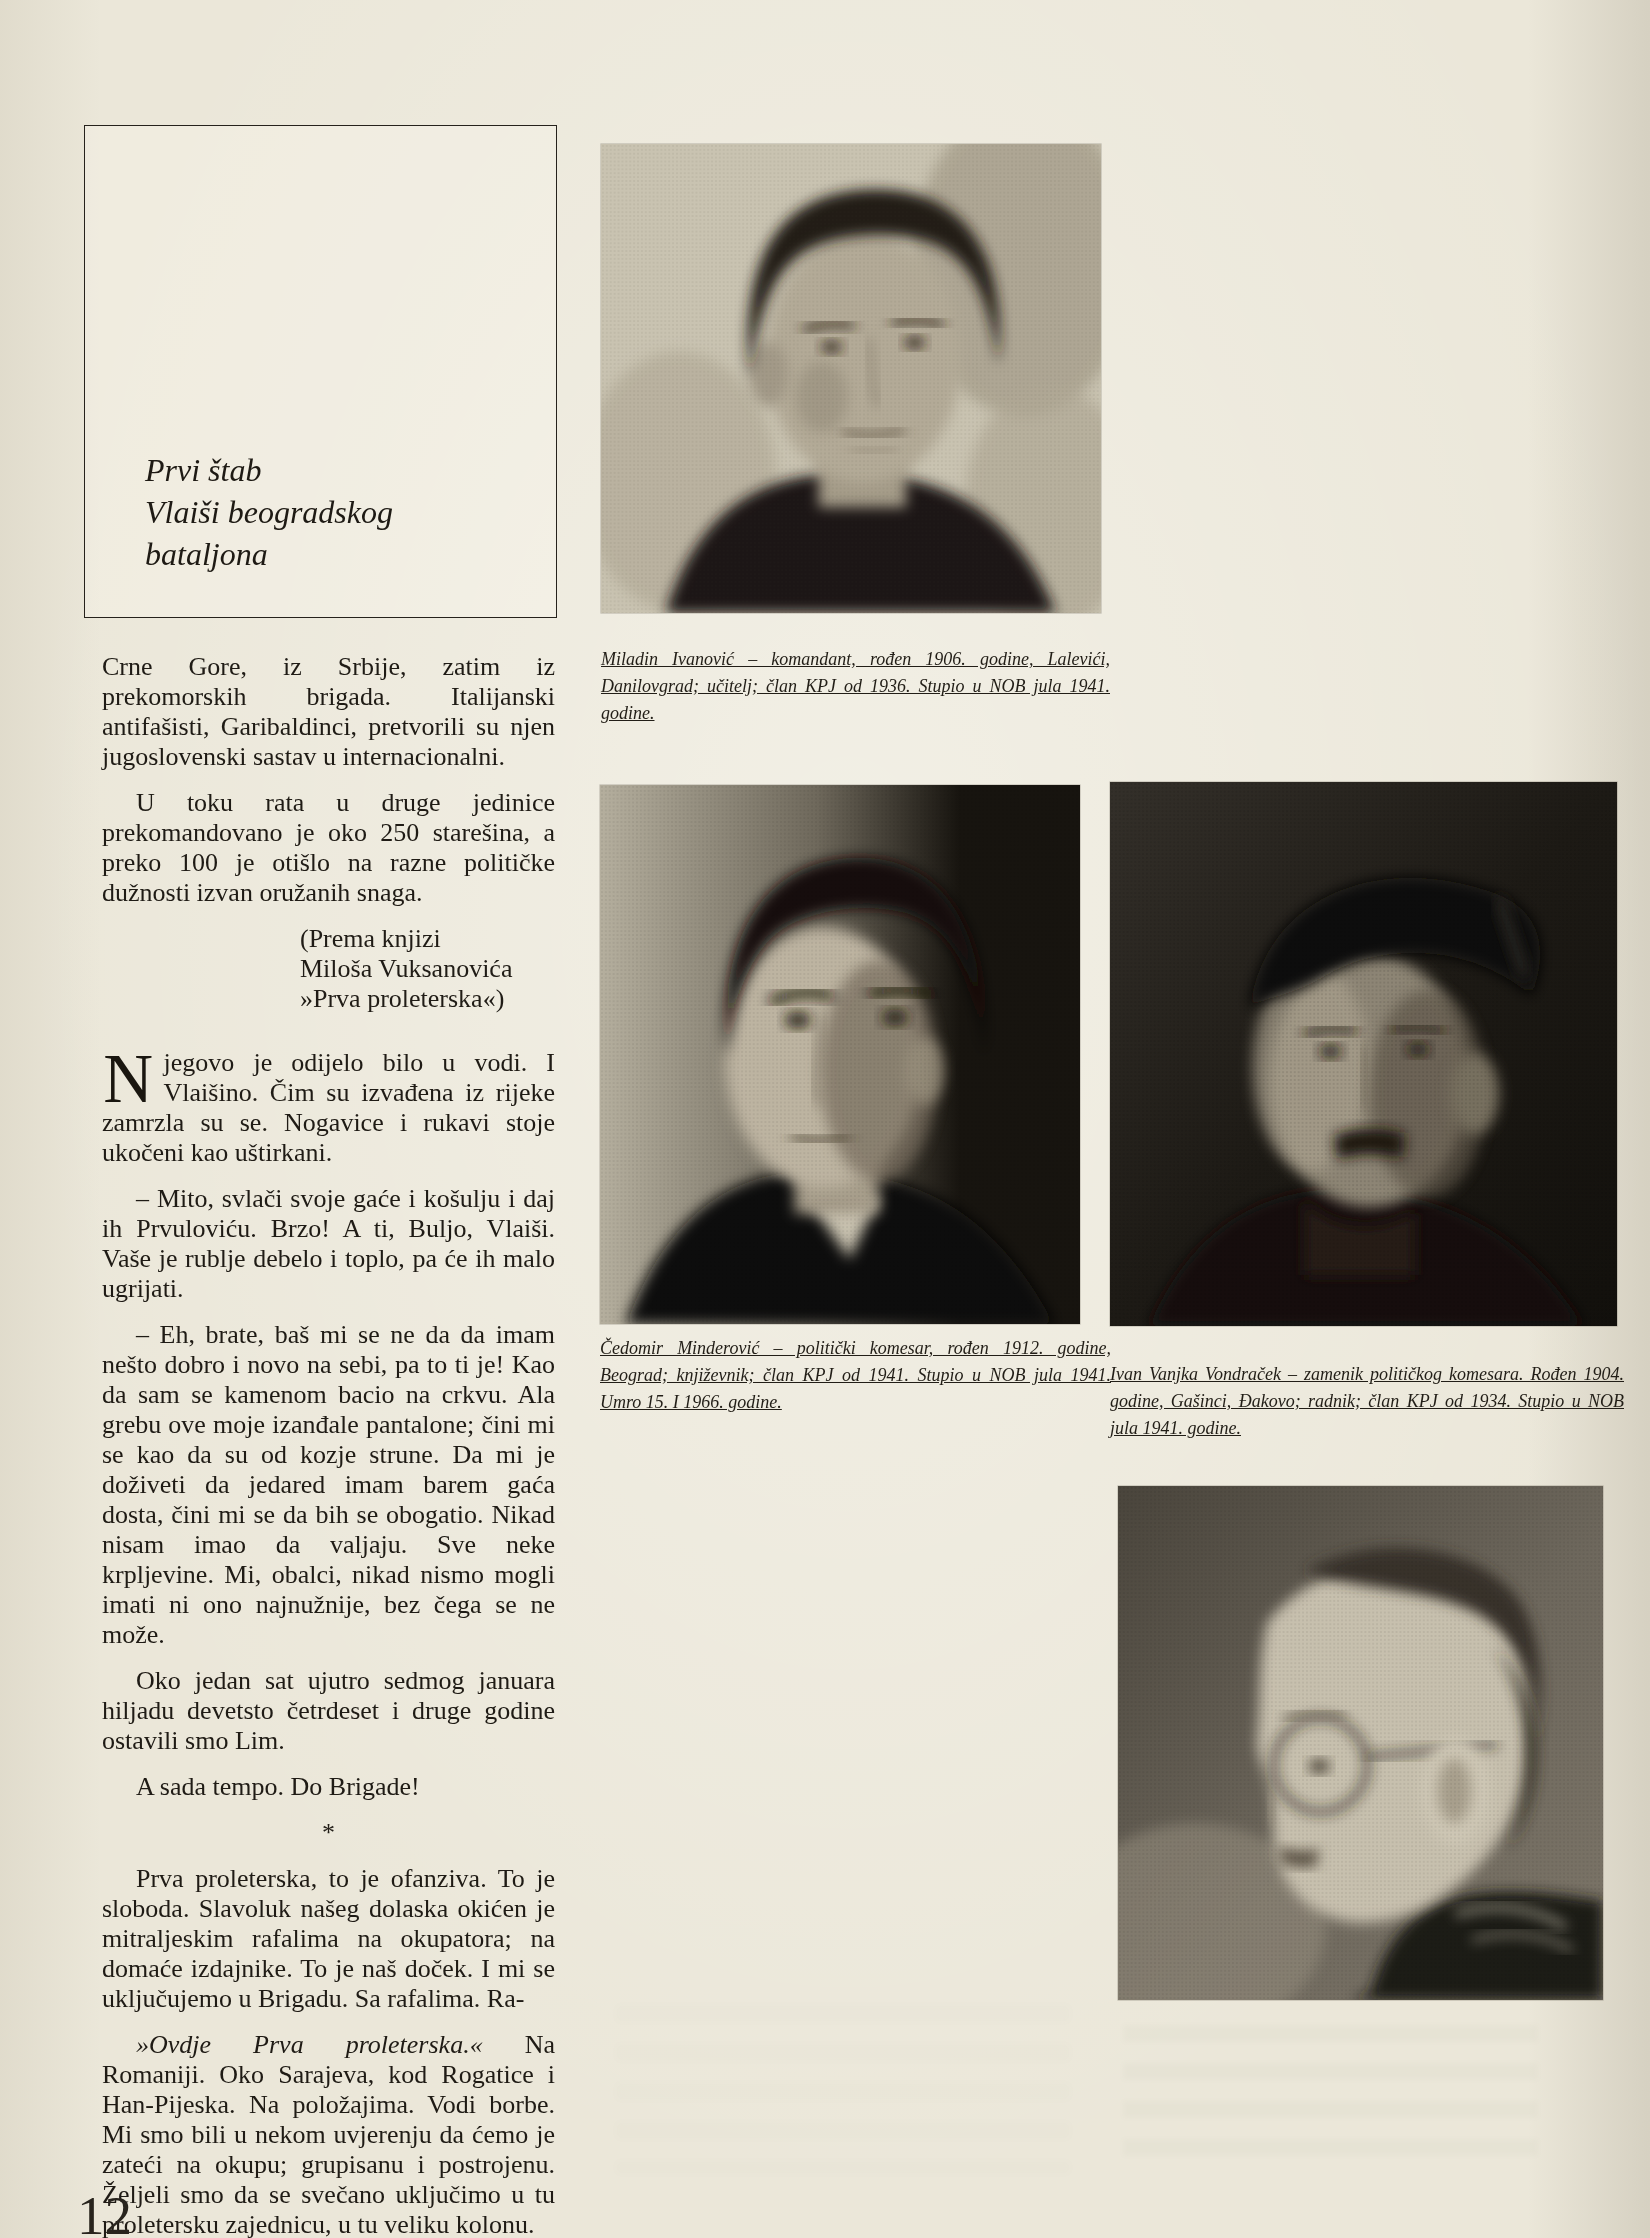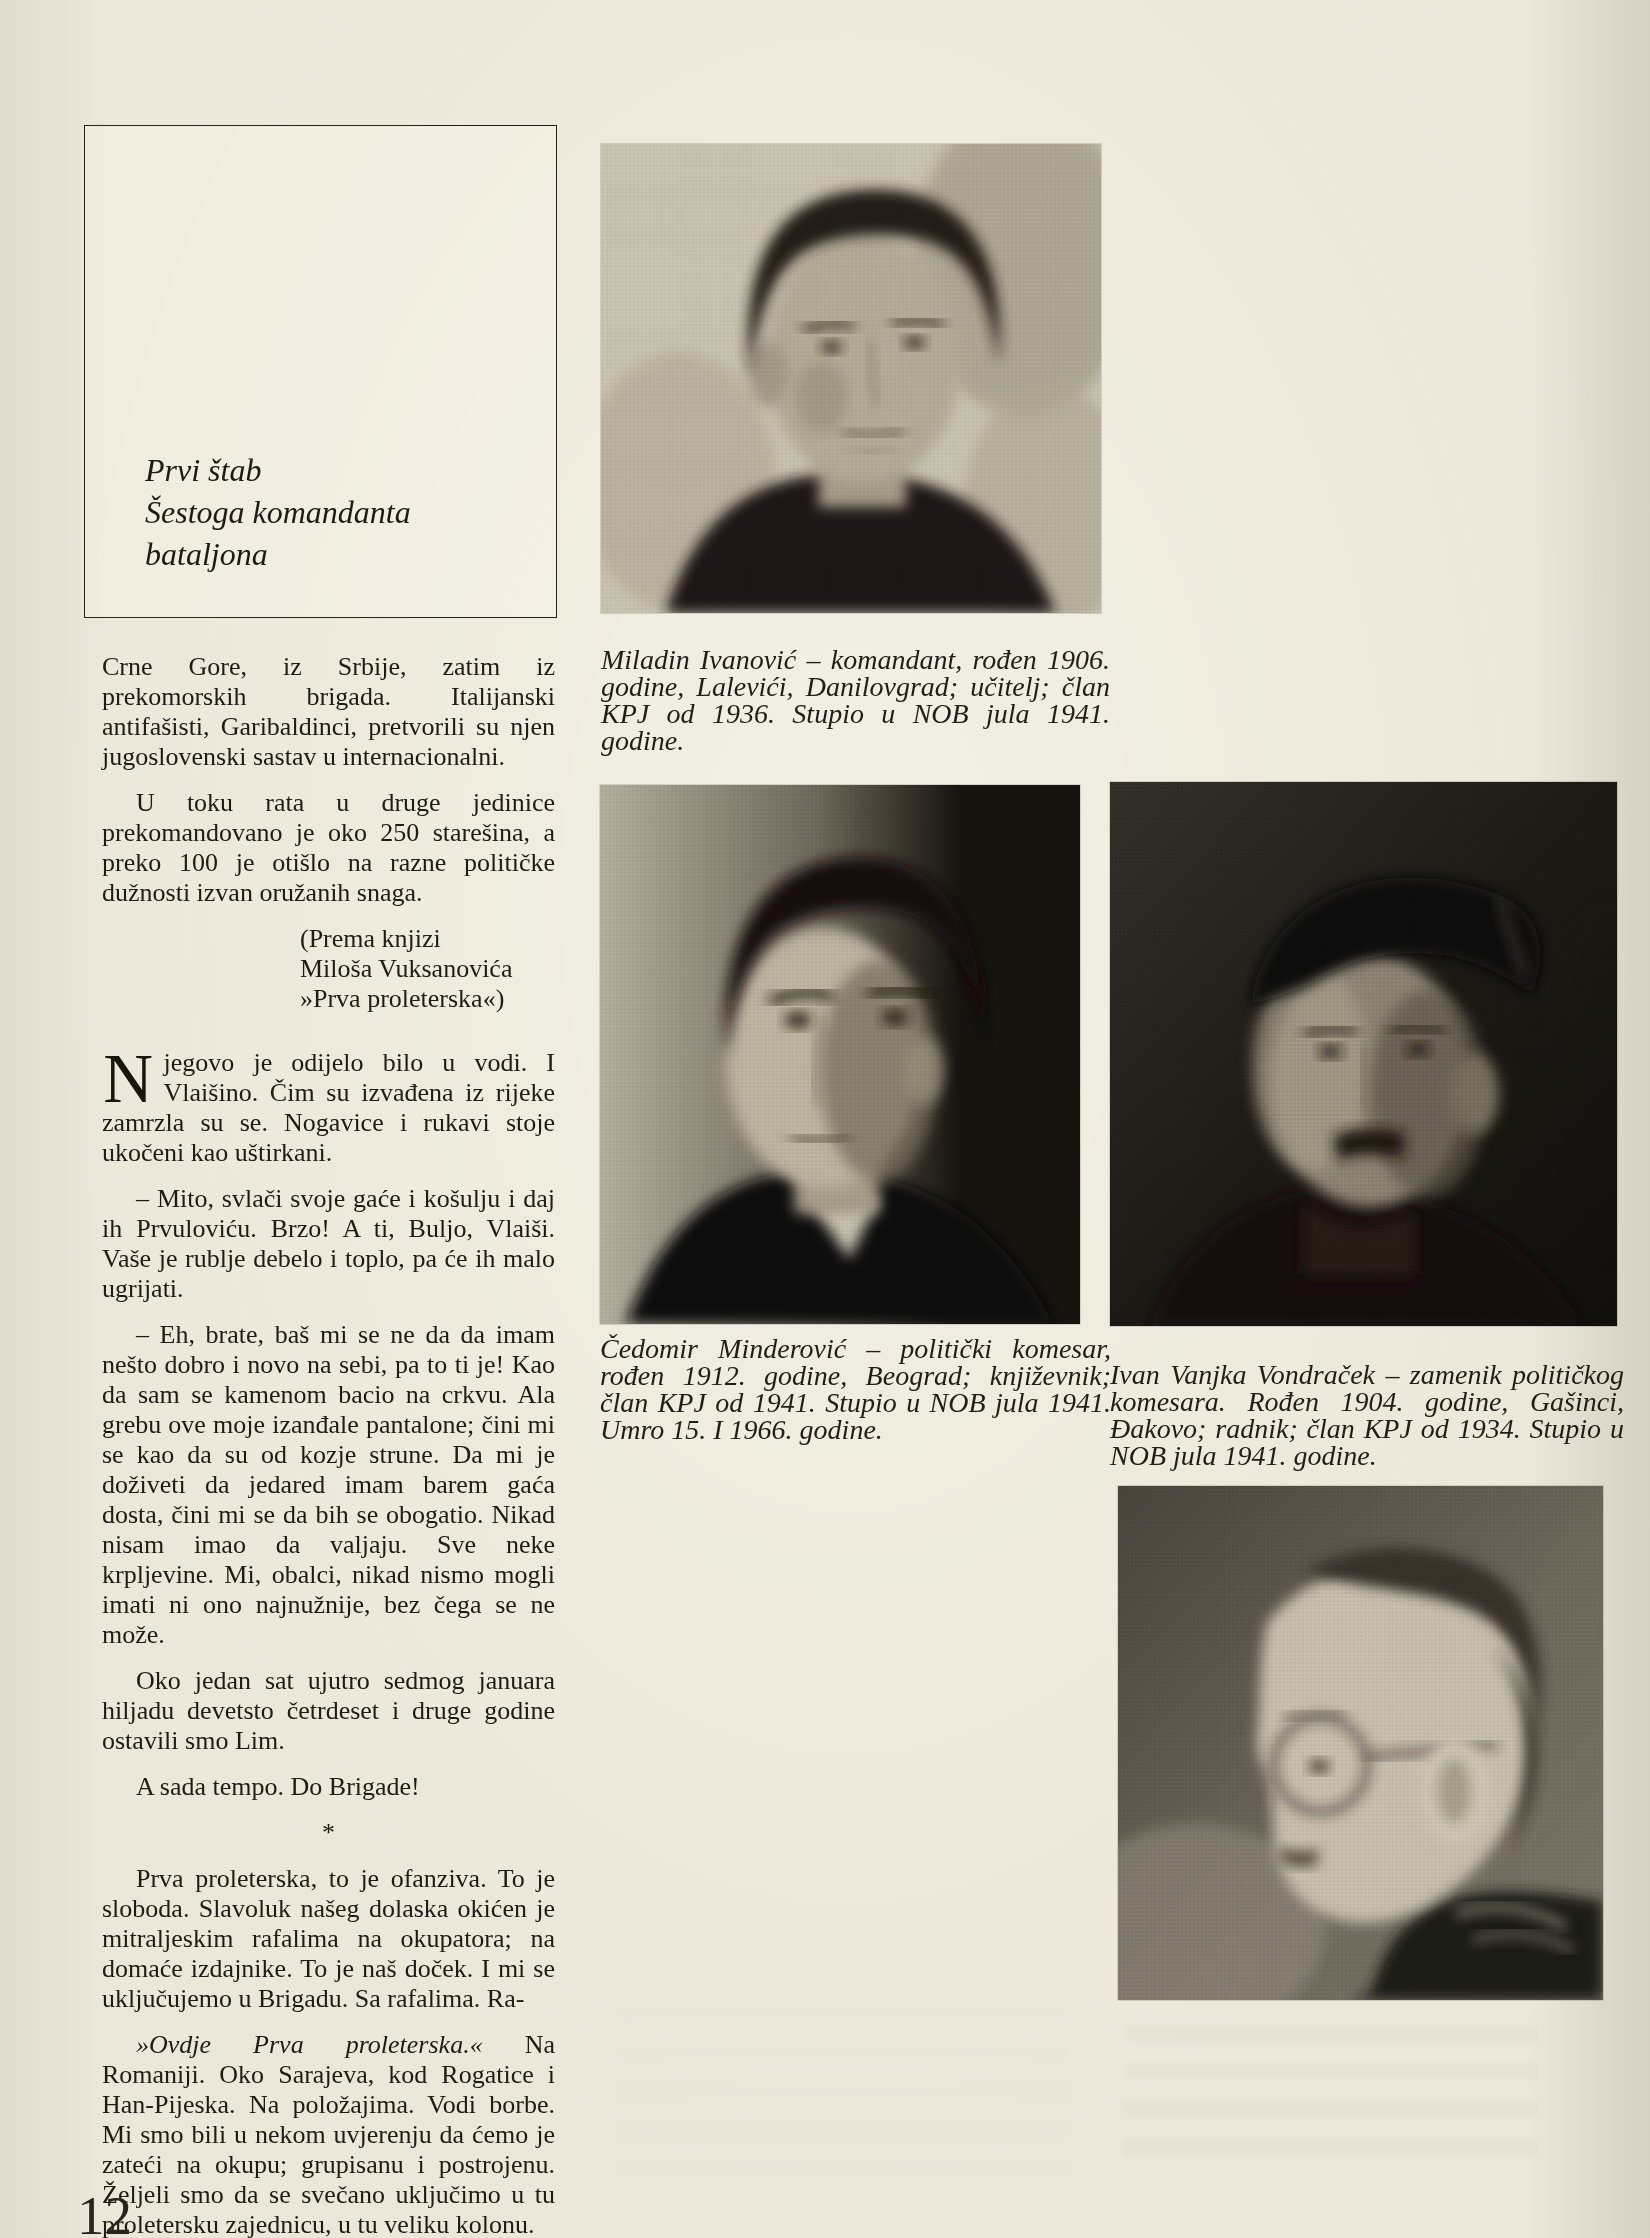--- a/index.html
+++ b/index.html
@@ -30,22 +30,22 @@
   .col-left{position:absolute;left:86px;top:636px;width:485px;}
   .body{font-size:26px;line-height:30px;text-align:justify;margin:16px;color:#1f1b15;}
   .ind{text-indent:34px;}
   .attrib{font-size:26px;line-height:30px;margin:3.9px 0 34px 214px;}
   .dropcap{float:left;font-size:69px;line-height:55px;padding:3.9px 10.4px 0 1.3px;color:#1a160f;}
   .sep{text-align:center;font-size:26px;line-height:30px;margin:10.4px 0 7.8px 0;}
   .lead-italic{font-style:italic;}
   .lastline{display:flex;justify-content:center;font-size:22px;line-height:30px;}
   .sig{font-style:italic;padding-right:3.9px;}
   
-  .caption{position:absolute;font-style:italic;font-size:28px;line-height:27px;
-    text-align:justify;color:#221e17;}
+  .caption{position:absolute;font-style:italic;font-size:18px;line-height:27px;
+    text-align:justify;color:#221e17;text-decoration:underline;}
   
   .photo{position:absolute;overflow:hidden;box-shadow:0 0 0 0.6px rgba(40,35,25,.25);}
   .photo svg{display:block;width:100%;height:100%;}
   
   .pagenum{position:absolute;left:77px;top:2188px;font-size:55px;line-height:55px;color:#28241d;}
   
   .show-through{
     position:absolute;left:1123px;top:2025px;width:415px;height:149px;
     background:repeating-linear-gradient(180deg, rgba(110,118,95,.35) 0 17px, rgba(0,0,0,0) 17px 38px);
     opacity:.10;filter:blur(2.6px);
@@ -57,21 +57,21 @@
   }
 </style>
 </head>
 <body>
 
 <div class="page">
 
   <div class="title-box">
     <div class="title-lines">
       <div>Prvi štab</div>
-      <div>Šestoga komandanta</div>
+      <div>Vlaiši beogradskog</div>
       <div>bataljona</div>
     </div>
   </div>
 
   <div class="col-left">
     <p class="body">Crne Gore, iz Srbije, zatim iz prekomorskih brigada. Italijanski antifašisti, Garibaldinci, pretvorili su njen jugoslovenski sastav u internacionalni.</p>
     <p class="body ind">U toku rata u druge jedinice prekomandovano je oko 250 starešina, a preko 100 je otišlo na razne političke dužnosti izvan oružanih snaga.</p>
     <div class="attrib">
       <div>(Prema knjizi</div>
       <div>Miloša Vuksanovića</div>

